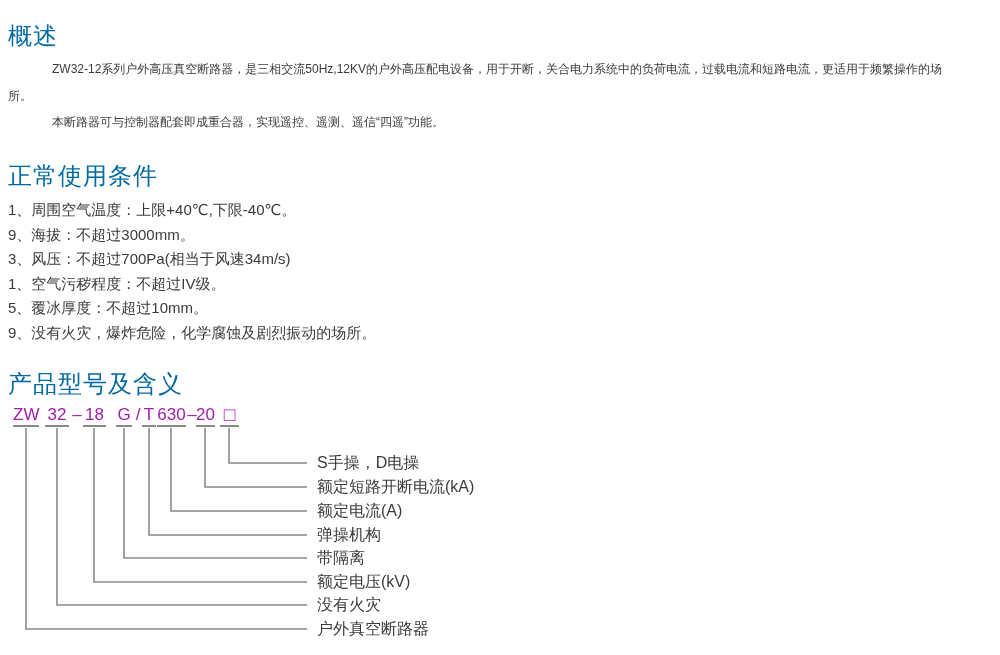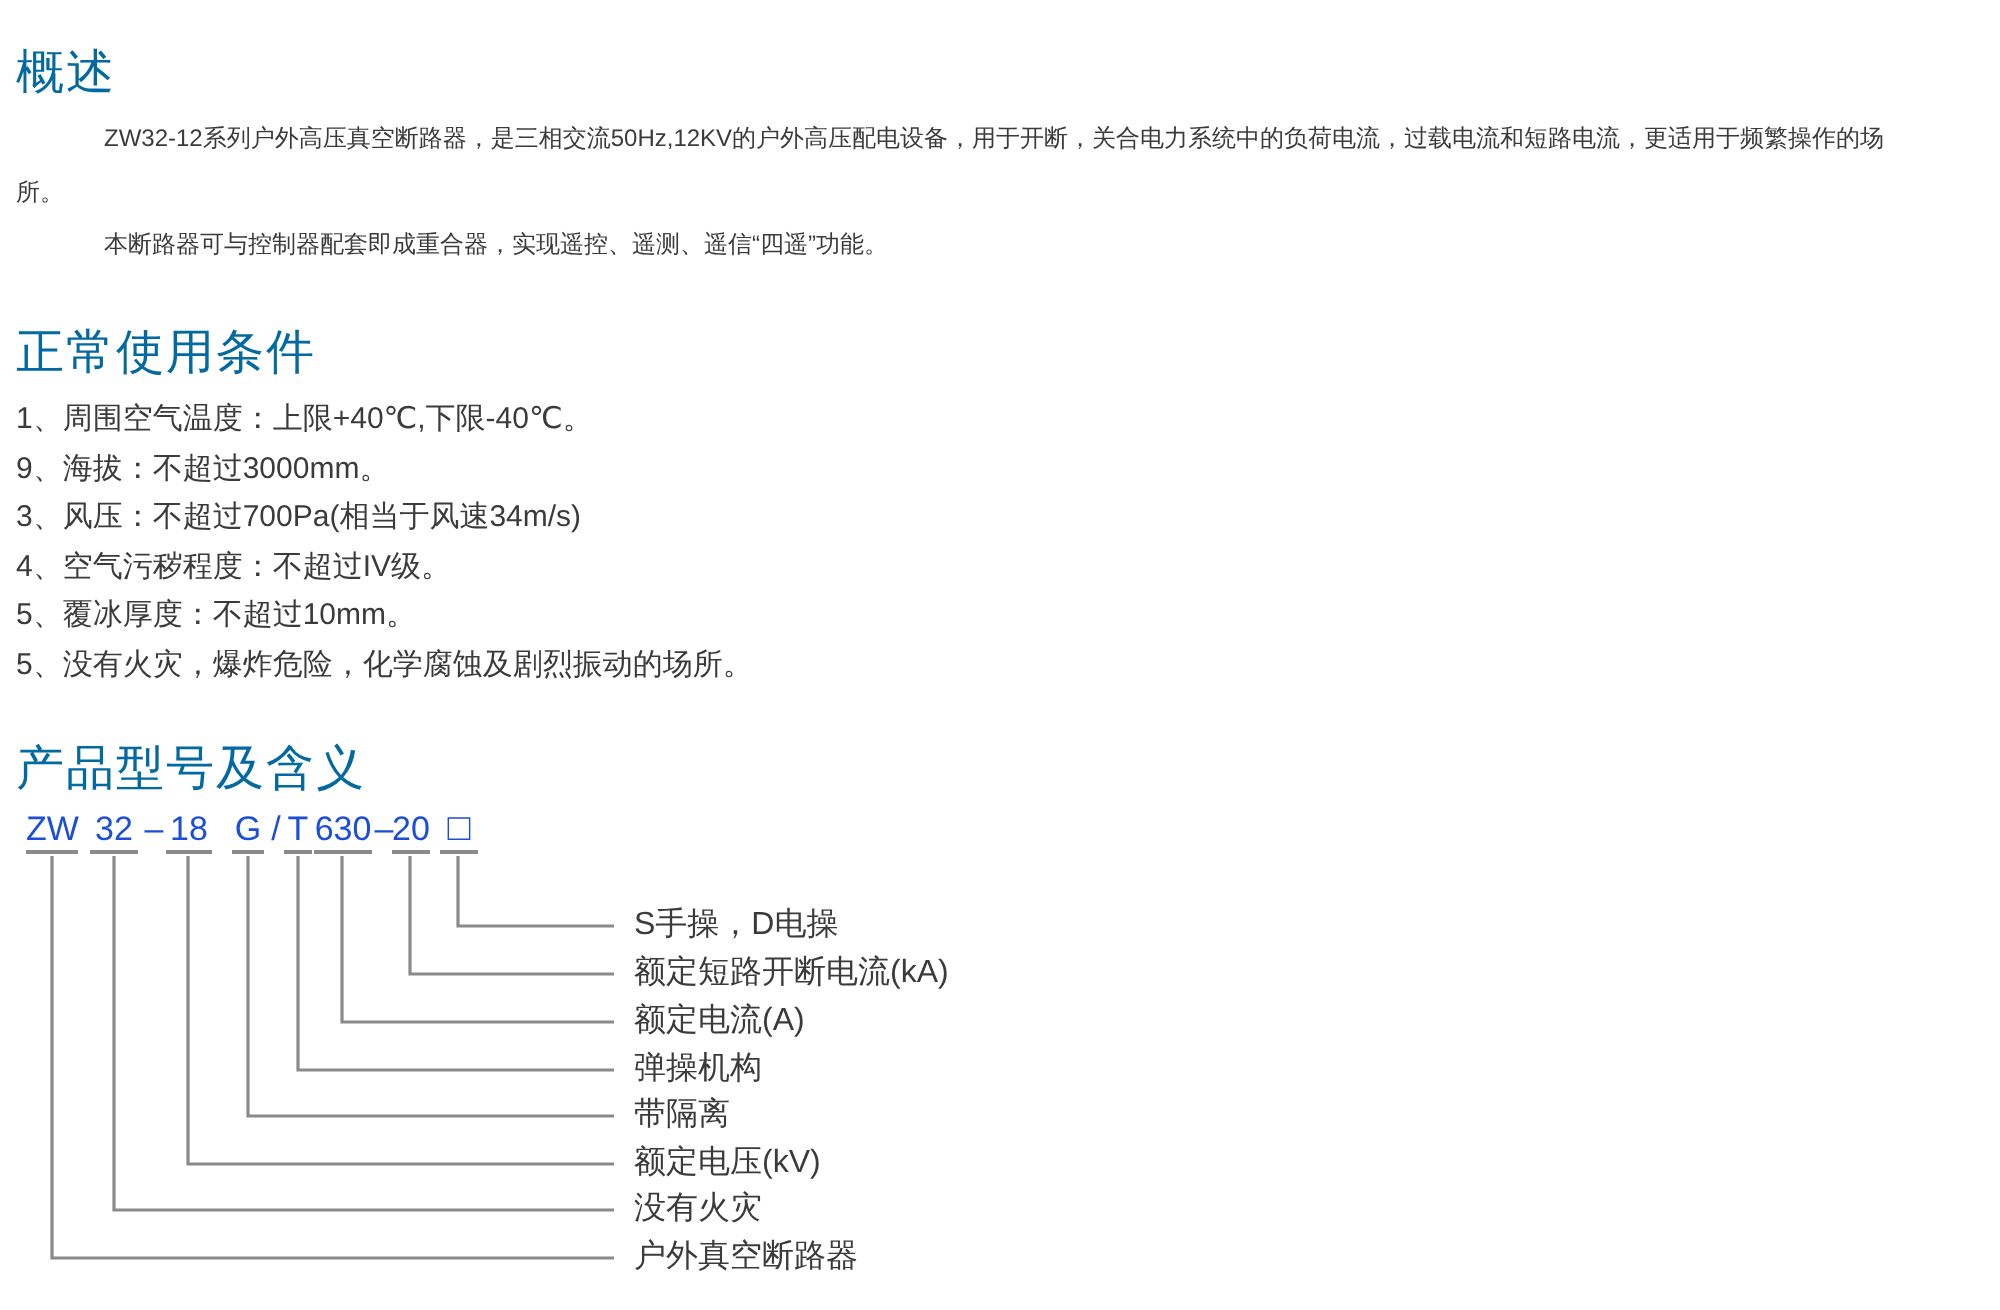--- a/index.html
+++ b/index.html
@@ -46,21 +46,21 @@
     font-size: 15px;
   }
   .cond-list li { height: 24.6px; line-height: 24.6px; white-space: nowrap; }
 
   .model-row {
     position: absolute;
     top: 406px;
     left: 0;
     width: 400px;
     height: 22px;
-    color: #1d4ed8;
+    color: #a21caf;
     font-size: 17px;
   }
   .tok {
     position: absolute;
     top: 0;
     height: 21px;
     line-height: 18px;
     text-align: center;
     white-space: nowrap;
   }
@@ -99,23 +99,23 @@
     <p>ZW32-12系列户外高压真空断路器，是三相交流50Hz,12KV的户外高压配电设备，用于开断，关合电力系统中的负荷电流，过载电流和短路电流，更适用于频繁操作的场所。</p>
     <p>本断路器可与控制器配套即成重合器，实现遥控、遥测、遥信“四遥”功能。</p>
   </div>
 
   <h2 class="section-heading" id="heading-conditions">正常使用条件</h2>
 
   <ul class="cond-list">
     <li>1、周围空气温度：上限+40℃,下限-40℃。</li>
     <li>9、海拔：不超过3000mm。</li>
     <li>3、风压：不超过700Pa(相当于风速34m/s)</li>
-    <li>4、空气污秽程度：不超过IV级。</li>
+    <li>1、空气污秽程度：不超过IV级。</li>
     <li>5、覆冰厚度：不超过10mm。</li>
-    <li>5、没有火灾，爆炸危险，化学腐蚀及剧烈振动的场所。</li>
+    <li>9、没有火灾，爆炸危险，化学腐蚀及剧烈振动的场所。</li>
   </ul>
 
   <h2 class="section-heading" id="heading-model">产品型号及含义</h2>
 
   <div class="model-row">
     <span class="tok u" style="left:13px;  width:26px;">ZW</span>
     <span class="tok u" style="left:45px;  width:24px;">32</span>
     <span class="tok" style="left:71px;  width:12px;">–</span>
     <span class="tok u" style="left:83px;  width:23px;">18</span>
     <span class="tok u" style="left:116px; width:16px;">G</span>

